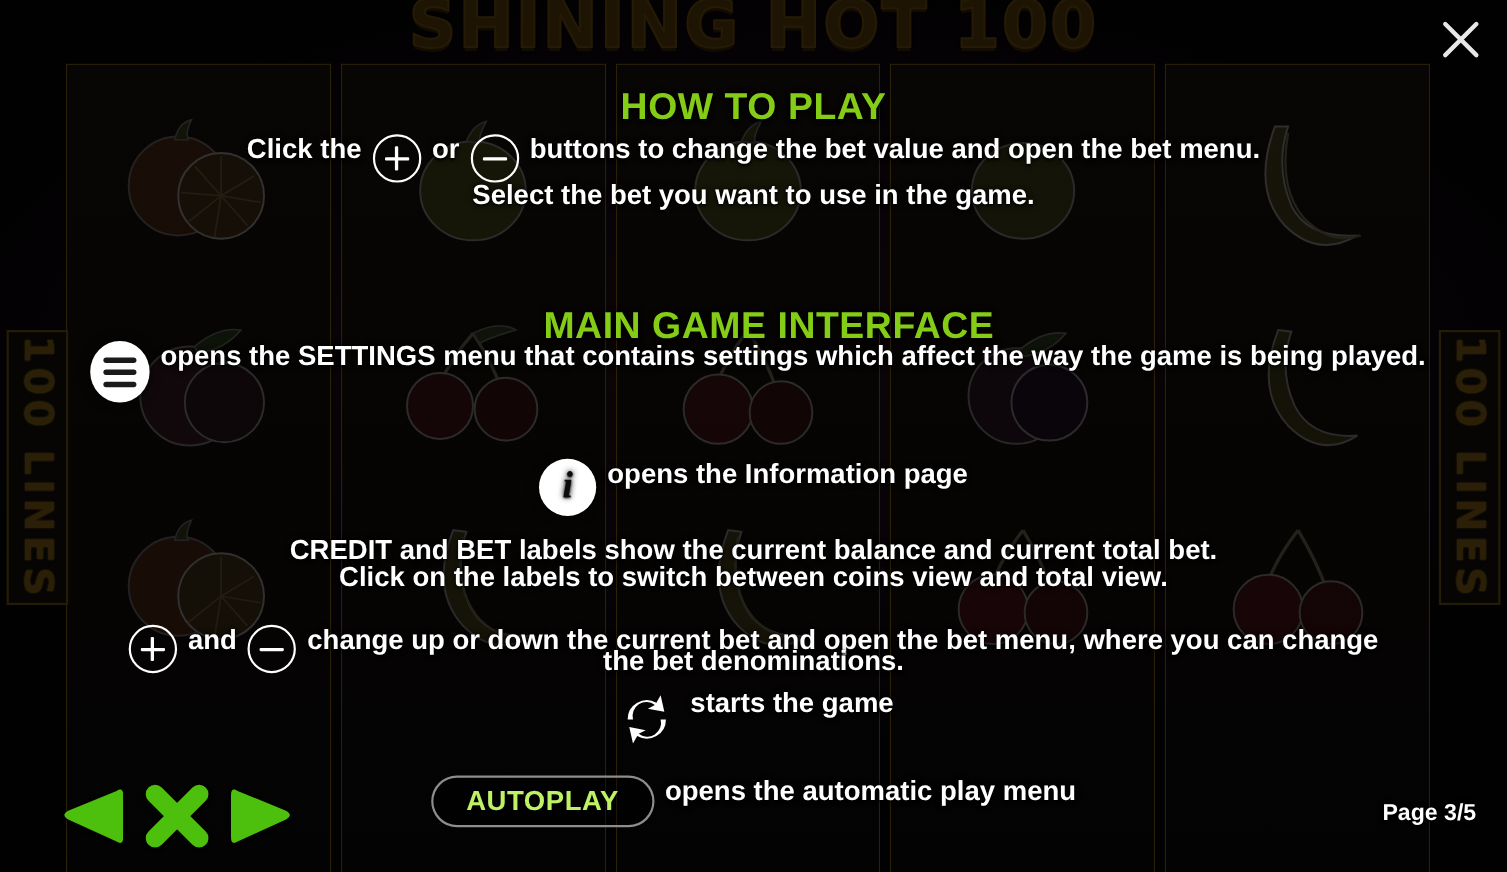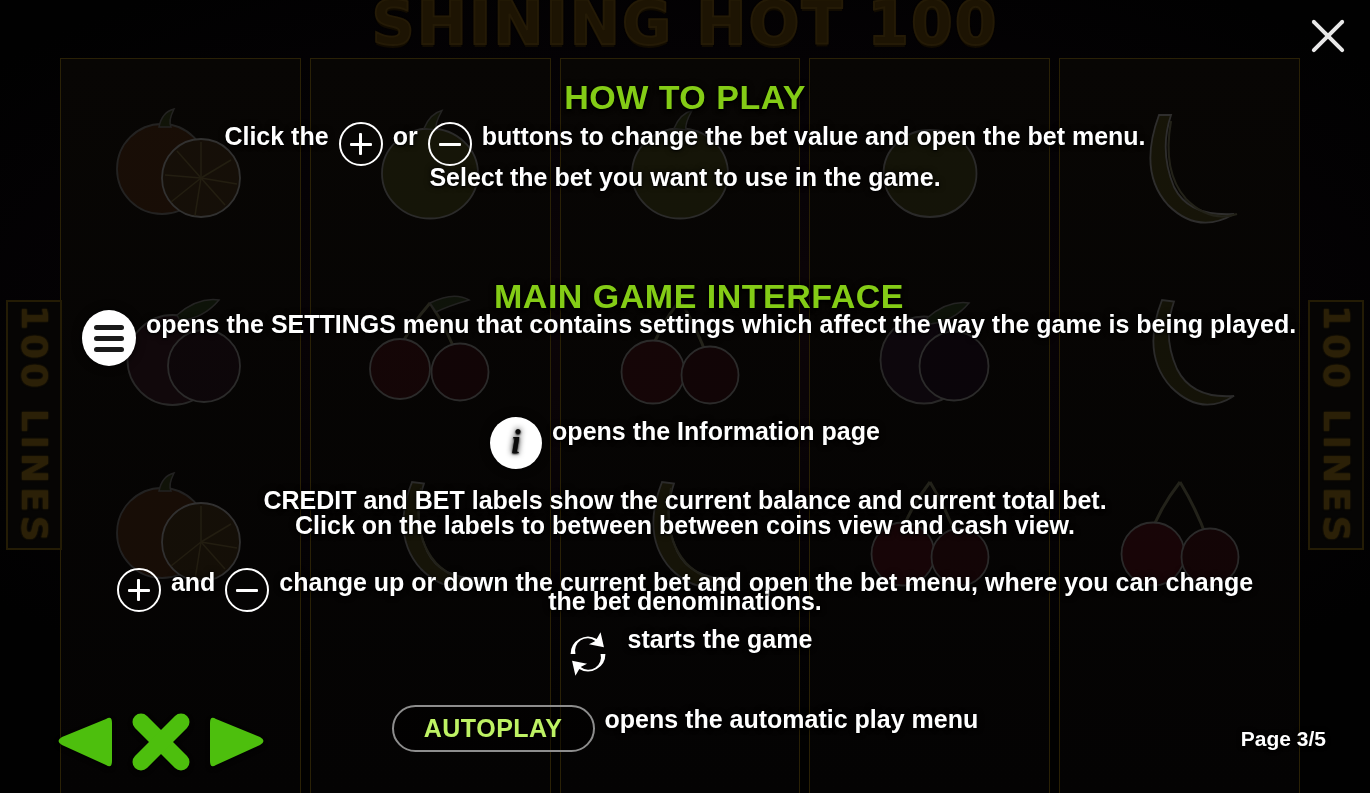--- a/index.html
+++ b/index.html
@@ -252,21 +252,21 @@
     display: flex;
     align-items: center;
     gap: 16px;
     z-index: 10;
   }
   .nav-btn { cursor: pointer; display: block; }
   .nav-btn svg { display: block; filter: drop-shadow(0 2px 2px rgba(0,0,0,.8)); }
 
   #page-indicator {
     position: absolute;
-    right: 44px;
+    right: 28px;
     bottom: 42px;
     color: #fff;
     font-weight: bold;
     font-size: 21px;
     text-shadow: 0 0 5px rgba(0,0,0,.9), 0 1px 2px #000;
     z-index: 10;
     font-family: "Liberation Sans", sans-serif;
   }
 </style>
 </head>
@@ -445,21 +445,21 @@
     </div>
 
     <div id="info-row" class="line">
       <span class="info-icon">
           <span>i</span>
         </span>
       <span>opens the Information page</span>
     </div>
 
     <div id="credit-line1" class="line block">CREDIT and BET labels show the current balance and current total bet.</div>
-    <div id="credit-line2" class="line block">Click on the labels to between between coins view and cash view.</div>
+    <div id="credit-line2" class="line block">Click on the labels to switch between coins view and total view.</div>
 
     <div id="bet-row" class="line">
       <span class="circ-btn plus"></span>
       <span>and</span>
       <span class="circ-btn minus"></span>
       <span>change up or down the current bet and open the bet menu, where you can change</span>
     </div>
     <div id="bet-row2" class="line block">the bet denominations.</div>
 
     <div id="spin-row" class="line">

